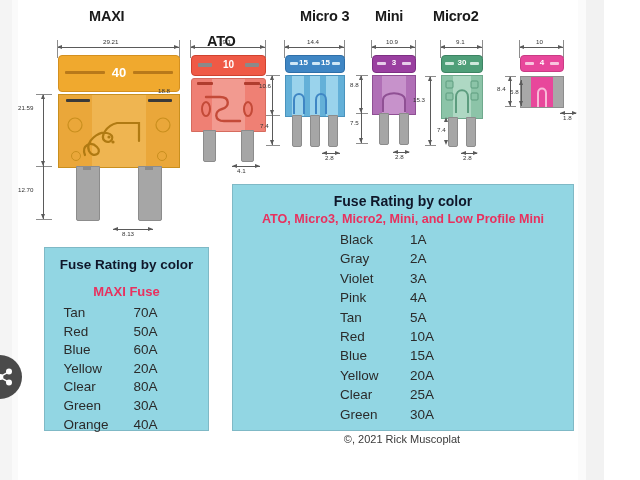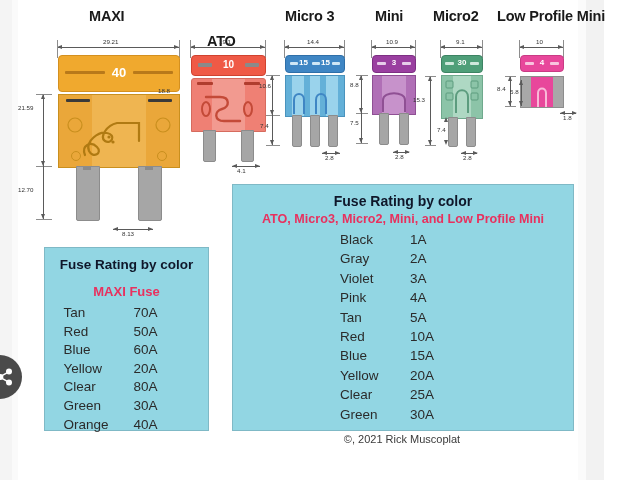--- a/index.html
+++ b/index.html
@@ -67,24 +67,23 @@
     <svg width="16" height="18" viewBox="0 0 16 18" aria-hidden="true">
       <circle cx="12" cy="3.4" r="3" fill="#ffffff"></circle>
       <circle cx="12" cy="14.6" r="3" fill="#ffffff"></circle>
       <circle cx="3.4" cy="9" r="3" fill="#ffffff"></circle>
       <path d="M4.6 7.8 L10.8 4.4 M4.6 10.2 L10.8 13.6" stroke="#ffffff" stroke-width="1.5" fill="none"></path>
     </svg>
   </div>
 
   <div class="hdr" style="left:89px;top:8px;">MAXI</div>
   <div class="hdr" style="left:207px;top:8px;margin-top:25px;">ATO</div>
-  <div class="hdr" style="left:285px;top:8px;">Micro 3</div>
+  <div class="hdr" style="left:300px;top:8px;">Micro 3</div>
   <div class="hdr" style="left:375px;top:8px;">Mini</div>
   <div class="hdr" style="left:433px;top:8px;">Micro2</div>
-  <div class="hdr" style="left:497px;top:8px;">Low Profile Mini</div>
 
   <div class="fuse">
 
     <div class="hline" style="left:57px;top:47px;width:122px;"></div>
     <div class="arwL" style="left:57px;top:44.5px;"></div>
     <div class="arwR" style="left:174px;top:44.5px;"></div>
     <div class="ext" style="left:57px;top:40px;height:18px;"></div>
     <div class="ext" style="left:179px;top:40px;height:18px;"></div>
     <div class="dimtxt" style="left:103px;top:38px;">29.21</div>
 

